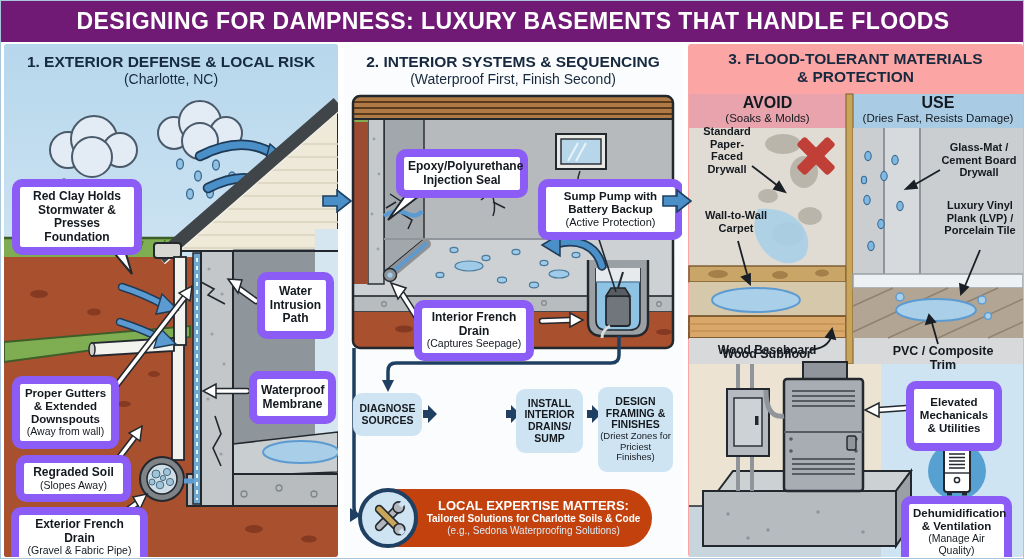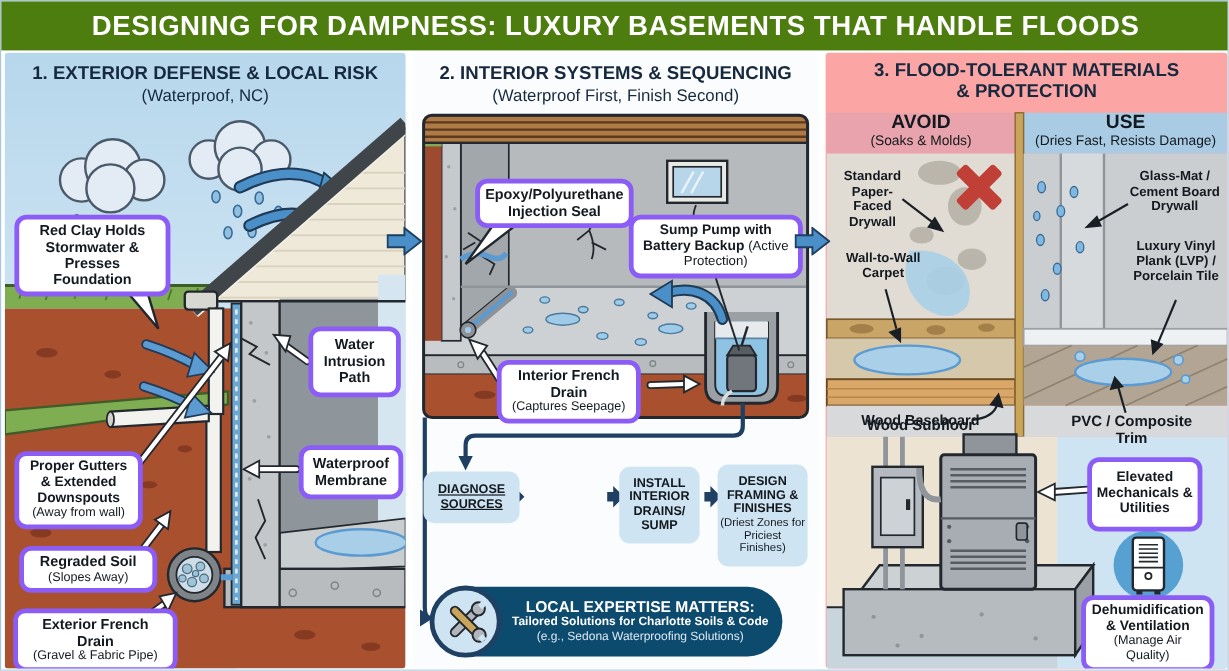--- a/index.html
+++ b/index.html
@@ -4,54 +4,54 @@
 <style>
   * { margin:0; padding:0; box-sizing:border-box; }
   html,body { background:#e8eef2; }
   body { font-family:"Liberation Sans", sans-serif; }
   #page {
     position:relative; width:1024px; height:559px; background:#ffffff;
     overflow:hidden; border:1px solid #a9c6dc;
   }
   #title-bar {
     position:absolute; left:0; top:0; width:1024px; height:41px;
-    background:#4d7c0f; display:flex; align-items:center; justify-content:center;
+    background:#701a75; display:flex; align-items:center; justify-content:center;
   }
   #title-bar h1 {
     color:#ffffff; font-size:23px; font-weight:bold; letter-spacing:.4px; white-space:nowrap;
   }
   .panel { position:absolute; top:43px; height:513px; overflow:hidden; border-radius:3px; }
   #panel1 { left:3px;   width:334px; background:#cde2f1; }
   #panel2 { left:343px; width:338px; background:#fbfcfd; }
   #panel3 { left:687px; width:335px; background:#fca5a5; }
   .panel svg.illus { position:absolute; left:0; top:0; z-index:1; }
   .p-head { position:absolute; left:0; top:9px; width:100%; text-align:center; z-index:4; color:#16293e; }
   .p-head .h1 { font-size:15.5px; font-weight:bold; line-height:1.15; }
   .p-head .h2 { font-size:14px; line-height:1.2; }
   .callout {
-    position:absolute; z-index:6; background:#ffffff; border:4px solid #8b5cf6;
+    position:absolute; z-index:6; background:#ffffff; border:8px solid #8b5cf6;
     border-radius:10px; padding:3px 4px; text-align:center; color:#14191f;
     font-weight:bold; font-size:11.5px; line-height:1.13;
   }
   .callout .sub { display:block; font-weight:normal; font-size:10.5px; }
   .callout .sub-in { font-weight:normal; font-size:11px; }
   .plain {
     position:absolute; z-index:6; text-align:center; color:#14191f;
     font-weight:bold; font-size:10.5px; line-height:1.15;
   }
   .flow-box {
     position:absolute; z-index:6; background:#cfe4f2; border-radius:9px;
     display:flex; flex-direction:column; align-items:center; justify-content:center;
     text-align:center; color:#14191f; font-weight:bold; font-size:10.5px;
     line-height:1.12; padding:3px 2px;
   }
   .flow-box .sub { font-weight:normal; font-size:9.5px; display:block; }
   #expertise-pill {
     position:absolute; z-index:6; left:15px; top:445px; width:293px; height:58px;
-    background:#0c4a6e; border-radius:29px; color:#fff;
+    background:#c2410c; border-radius:29px; color:#fff;
     display:flex; flex-direction:column; justify-content:center;
     padding-left:64px; padding-right:8px; text-align:center;
   }
   #expertise-pill .l1 { font-size:13px; font-weight:bold; line-height:1.15; }
   #expertise-pill .l2 { font-size:10px; font-weight:bold; line-height:1.2; }
   #expertise-pill .l3 { font-size:10px; color:#dcEAf5; line-height:1.2; }
   #expertise-circle {
     position:absolute; z-index:7; left:14px; top:444px; width:60px; height:60px;
     border-radius:50%; background:#cfe4f2; border:4px solid #1f4062;
     display:flex; align-items:center; justify-content:center;
@@ -234,21 +234,21 @@
         <polygon points="125,389 136,397 138,382" fill="#ffffff" stroke="#23282e" stroke-width="1.5"></polygon>
         <path d="M118 470 L133 459" stroke="#23282e" stroke-width="6.5" stroke-linecap="round"></path>
         <path d="M118 470 L133 459" stroke="#ffffff" stroke-width="3.5" stroke-linecap="round"></path>
         <polygon points="129,453 136,465 143,450" fill="#ffffff" stroke="#23282e" stroke-width="1.5"></polygon>
       </g>
       <polygon points="94,190 116,190 128,230" fill="#ffffff" stroke="#23282e" stroke-width="2"></polygon>
     </svg>
 
     <div class="p-head">
       <div class="h1">1. EXTERIOR DEFENSE &amp; LOCAL RISK</div>
-      <div class="h2">(Waterproof, NC)</div>
+      <div class="h2">(Charlotte, NC)</div>
     </div>
 
     <div class="callout" style="left:8px; top:135px; width:130px; font-size:12px;">
       <span>Red Clay Holds Stormwater &amp; Presses Foundation</span>
     </div>
     <div class="callout" style="left:8px; top:332px; width:107px;">
       <span>Proper Gutters &amp; Extended Downspouts</span>
       <span class="sub">(Away from wall)</span>
     </div>
     <div class="callout" style="left:253px; top:228px; width:77px; font-size:12px; padding-top:5px; padding-bottom:5px;">
@@ -380,30 +380,30 @@
     </svg>
 
     <div class="p-head">
       <div class="h1">2. INTERIOR SYSTEMS &amp; SEQUENCING</div>
       <div class="h2">(Waterproof First, Finish Second)</div>
     </div>
 
     <div class="callout" style="left:52px; top:105px; width:132px; font-size:12px;">
       <span>Epoxy/Polyurethane Injection Seal</span>
     </div>
-    <div class="callout" style="left:180px; top:135px; width:145px;">
+    <div class="callout" style="left:194px; top:135px; width:145px;">
       <span>Sump Pump with Battery Backup</span>
       <span class="sub-in">(Active Protection)</span>
     </div>
     <div class="callout" style="left:70px; top:256px; width:120px; font-size:12px;">
       <span>Interior French Drain</span>
       <span class="sub">(Captures Seepage)</span>
     </div>
 
-    <div class="flow-box" style="left:9px;  top:349px; width:80px; height:43px;text-decoration:underline;">
+    <div class="flow-box" style="left:9px;  top:349px; width:69px; height:43px;">
       <span>DIAGNOSE SOURCES</span>
     </div>
     <div class="flow-box" style="left:172px; top:345px; width:67px; height:64px;">
       <span>INSTALL INTERIOR DRAINS/ SUMP</span>
     </div>
     <div class="flow-box" style="left:254px; top:343px; width:75px; height:85px;">
       <span>DESIGN FRAMING &amp; FINISHES</span>
       <span class="sub">(Driest Zones for Priciest Finishes)</span>
     </div>
 
@@ -572,21 +572,21 @@
 
     <div class="band-title" style="left:1px; top:51px; width:157px;">
       <div class="t">AVOID</div>
       <div class="s">(Soaks &amp; Molds)</div>
     </div>
     <div class="band-title" style="left:165px; top:51px; width:170px;">
       <div class="t">USE</div>
       <div class="s">(Dries Fast, Resists Damage)</div>
     </div>
 
-    <div class="plain" style="left:6px; top:97px; width:66px; font-size:11px;">Standard Paper-Faced Drywall</div>
+    <div class="plain" style="left:6px; top:81px; width:66px; font-size:11px;">Standard Paper-Faced Drywall</div>
     <div class="plain" style="left:251px; top:97px; width:80px; font-size:11px;">Glass-Mat / Cement Board Drywall</div>
     <div class="plain" style="left:8px; top:165px; width:80px; font-size:11px;">Wall-to-Wall Carpet</div>
     <div class="plain" style="left:252px; top:155px; width:80px; font-size:11px;">Luxury Vinyl Plank (LVP) / Porcelain Tile</div>
     <div class="plain" style="left:20px; top:275px; width:118px; font-size:12.5px;margin-top:28px;">Wood Subfloor</div>
     <div class="plain" style="left:29px; top:300px; width:100px; font-size:12px;text-align:center;">Wood Baseboard</div>
     <div class="plain" style="left:190px; top:300px; width:130px; font-size:12.5px;">PVC / Composite Trim</div>
 
     <div class="callout" style="left:218px; top:337px; width:96px; padding-top:7px; padding-bottom:8px;">
       <span>Elevated Mechanicals &amp; Utilities</span>
     </div>

